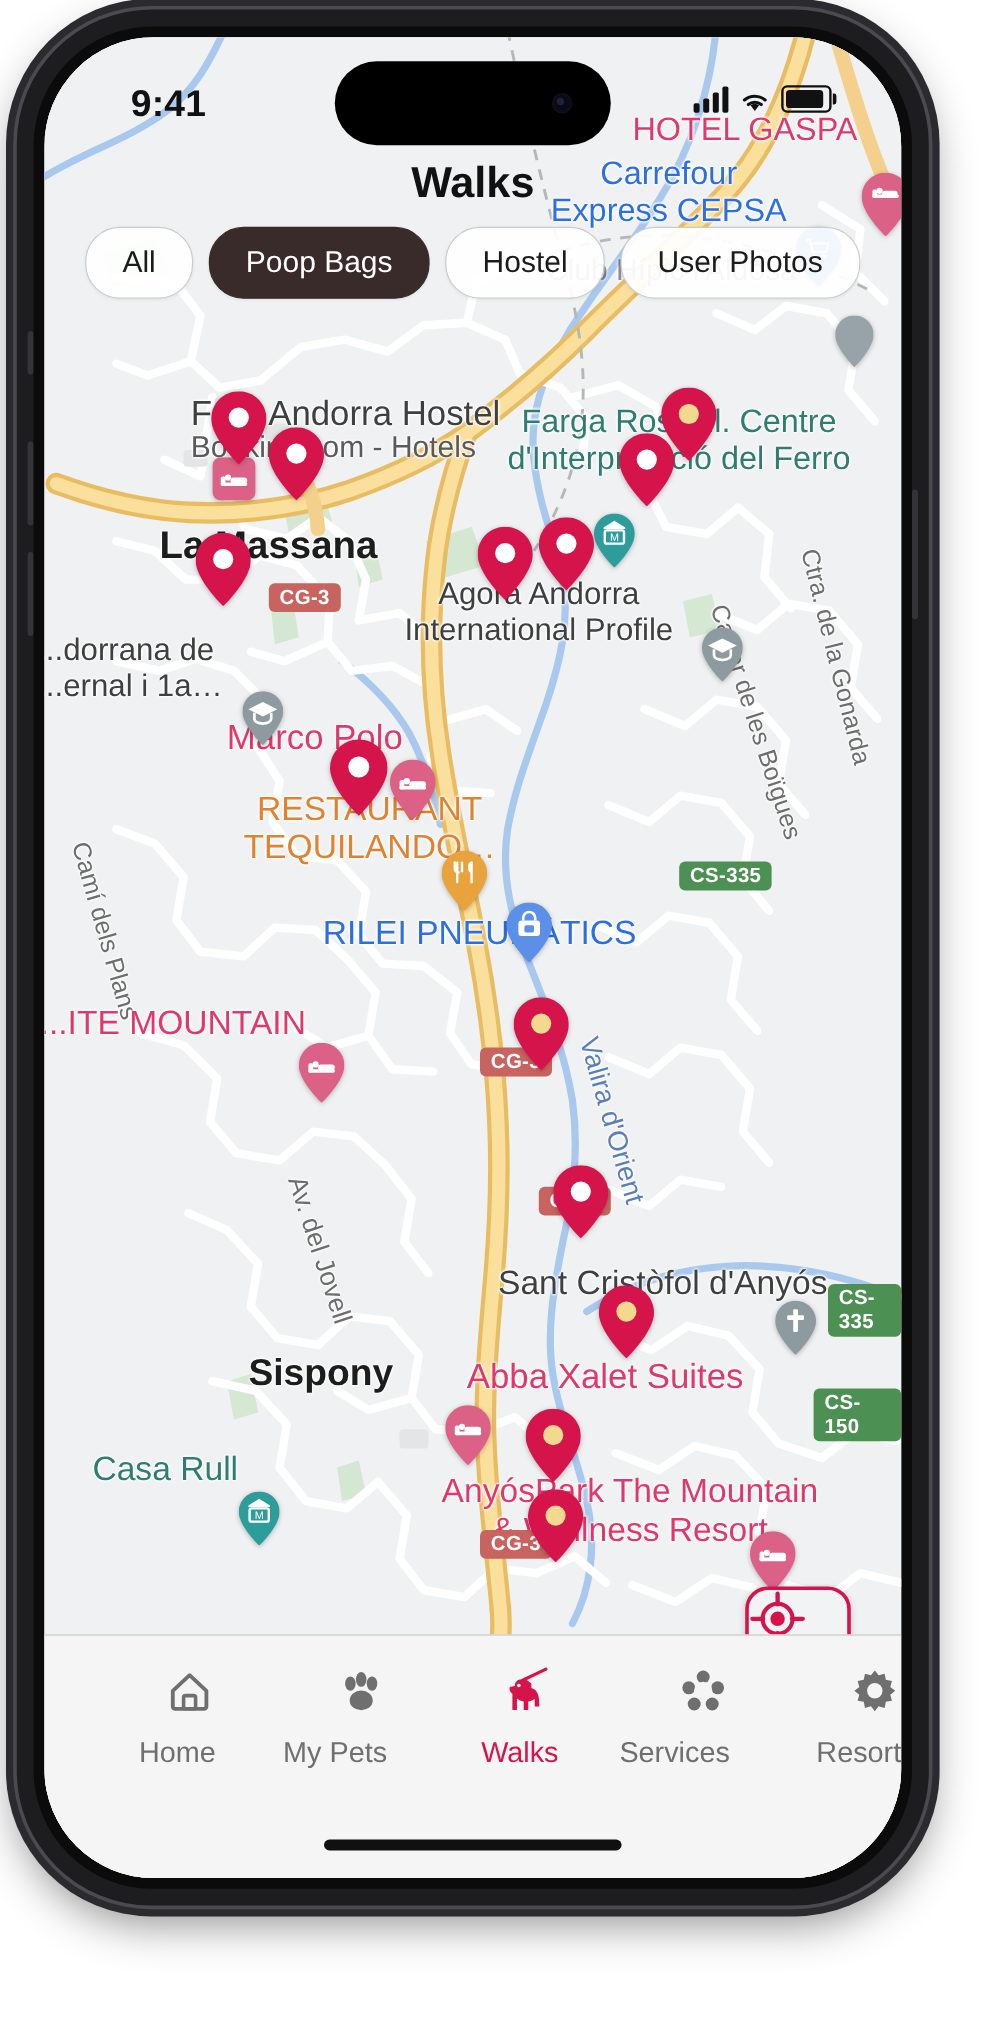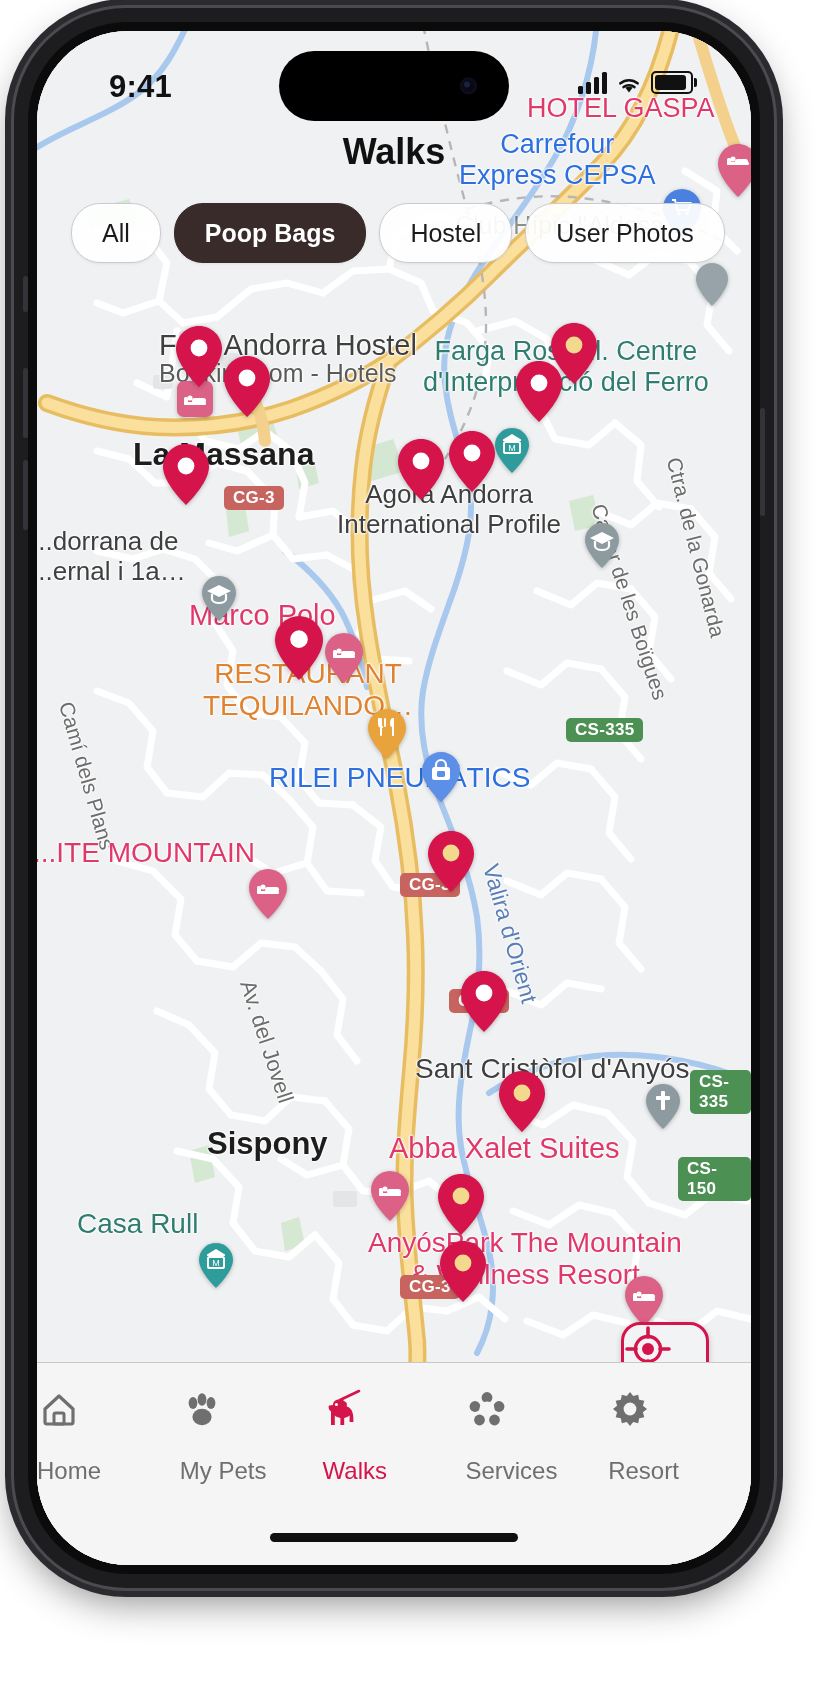--- a/index.html
+++ b/index.html
@@ -51,26 +51,26 @@
   .battery{position:relative;width:38px;height:19px;border:2px solid #111;border-radius:5px;}
   .battery:after{content:"";position:absolute;right:-6px;top:5px;width:3px;height:9px;
     background:#111;border-radius:0 2px 2px 0;}
   .battery .fill{position:absolute;left:2px;top:2px;bottom:2px;width:31px;background:#111;border-radius:3px;}
 
   
   .app-title{position:absolute;left:0;right:0;top:100px;text-align:center;
     font-size:36px;font-weight:700;color:#111;z-index:50;}
 
   
-  .chips{position:absolute;left:0;right:0;top:172px;display:flex;gap:13px;
+  .chips{position:absolute;left:0;right:0;top:158px;display:flex;gap:13px;
     padding:0 34px;z-index:50;}
   .chip{height:58px;padding:0 30px;border-radius:29px;display:flex;align-items:center;
     justify-content:center;font-size:25px;color:#1b1b1b;background:rgba(255,255,255,.93);
     border:1.5px solid #c9ccce;white-space:nowrap;box-shadow:0 1px 3px rgba(0,0,0,.07);}
-  .chip.active{background:#3a2b2b;color:#fff;border-color:#3a2b2b;font-weight:700;}
+  .chip.active{background:#3a2b2b;color:#fff;border-color:#3a2b2b;font-weight:400;}
 
   
   .lbl{position:absolute;z-index:20;white-space:nowrap;line-height:1.16;
     text-shadow:0 0 3px #fff,0 0 3px #fff,0 0 2px #fff,0 0 2px #fff;}
   .lbl.city{font-weight:700;color:#1d1d1d;}
   .lbl.poi{color:#3f3f3f;}
   .lbl.park{color:#2f7d71;}
   .lbl.hotel{color:#e0386b;}
   .lbl.biz{color:#2d6fe0;}
   .lbl.food{color:#e0822f;}
@@ -90,21 +90,21 @@
 
   
   .locate{position:absolute;right:42px;bottom:155px;width:82px;height:82px;
     border-radius:19px;background:#f2f3f4;border:3px solid #d4144b;
     display:flex;align-items:center;justify-content:center;z-index:45;
     box-shadow:0 2px 6px rgba(0,0,0,.18);}
 
   
   .tabbar{position:absolute;left:0;right:0;bottom:0;height:202px;background:#f5f5f5;
     border-top:1px solid #c8c8c8;display:flex;align-items:flex-start;z-index:70;}
-  .tab{flex:1;display:flex;flex-direction:column;align-items:flex-start;gap:26px;padding-top:22px;}
+  .tab{flex:1;display:flex;flex-direction:column;align-items:flex-end;gap:16px;padding-top:22px;}
   .tab .ti{height:46px;display:flex;align-items:flex-end;justify-content:center;}
   .tab .tl{font-size:24px;color:#6f6f6f;}
   .tab.active .tl{color:#d4144b;}
   .homebar{position:absolute;left:50%;transform:translateX(-50%);bottom:23px;
     width:248px;height:9px;border-radius:5px;background:#101010;z-index:80;}
 </style>
 </head>
 <body>
 
 <div class="stage">

